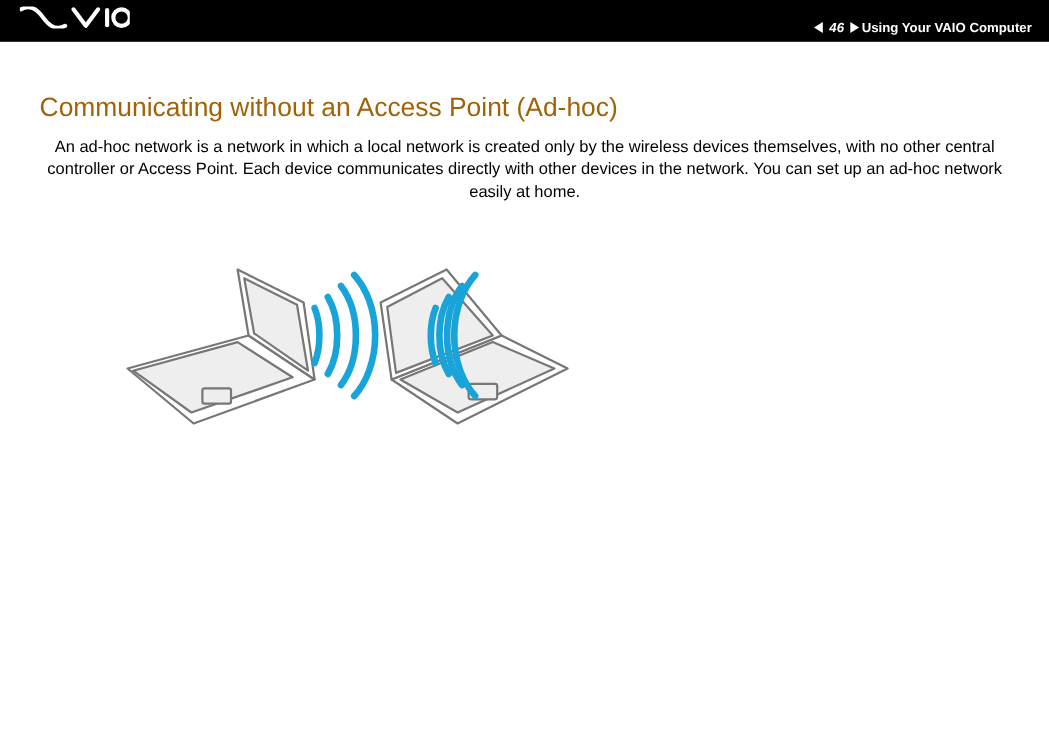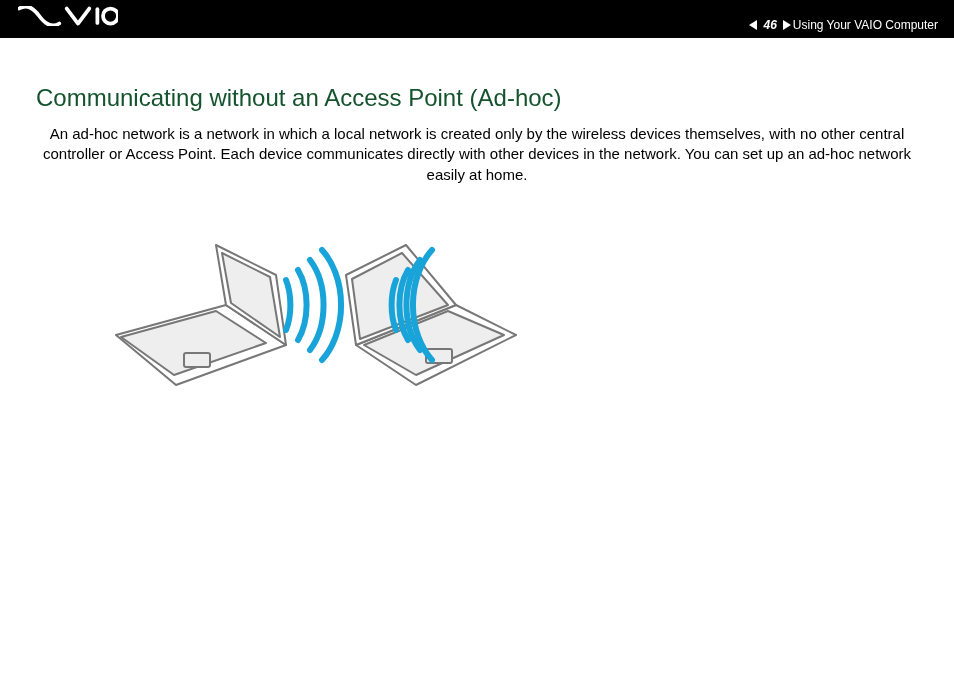--- a/index.html
+++ b/index.html
@@ -45,27 +45,27 @@
   }
   .arrow {
     width: 0; height: 0;
     border-top: 5px solid transparent;
     border-bottom: 5px solid transparent;
   }
   .arrow.left  { border-right: 8px solid #fff; }
   .arrow.right { border-left:  8px solid #fff; }
   .section-label {
     font-size: 12px;
-    font-weight: normal;
+    font-weight: bold;
   }
   .content {
     padding: 46px 36px 0 36px;
   }
   .title {
-    color: #14532d;
+    color: #a16207;
     font-size: 24px;
     font-weight: normal;
     margin-bottom: 12px;
   }
   .body-text {
     font-size: 15px;
     line-height: 1.35;
     color: #000;
     text-align: center;
   }

